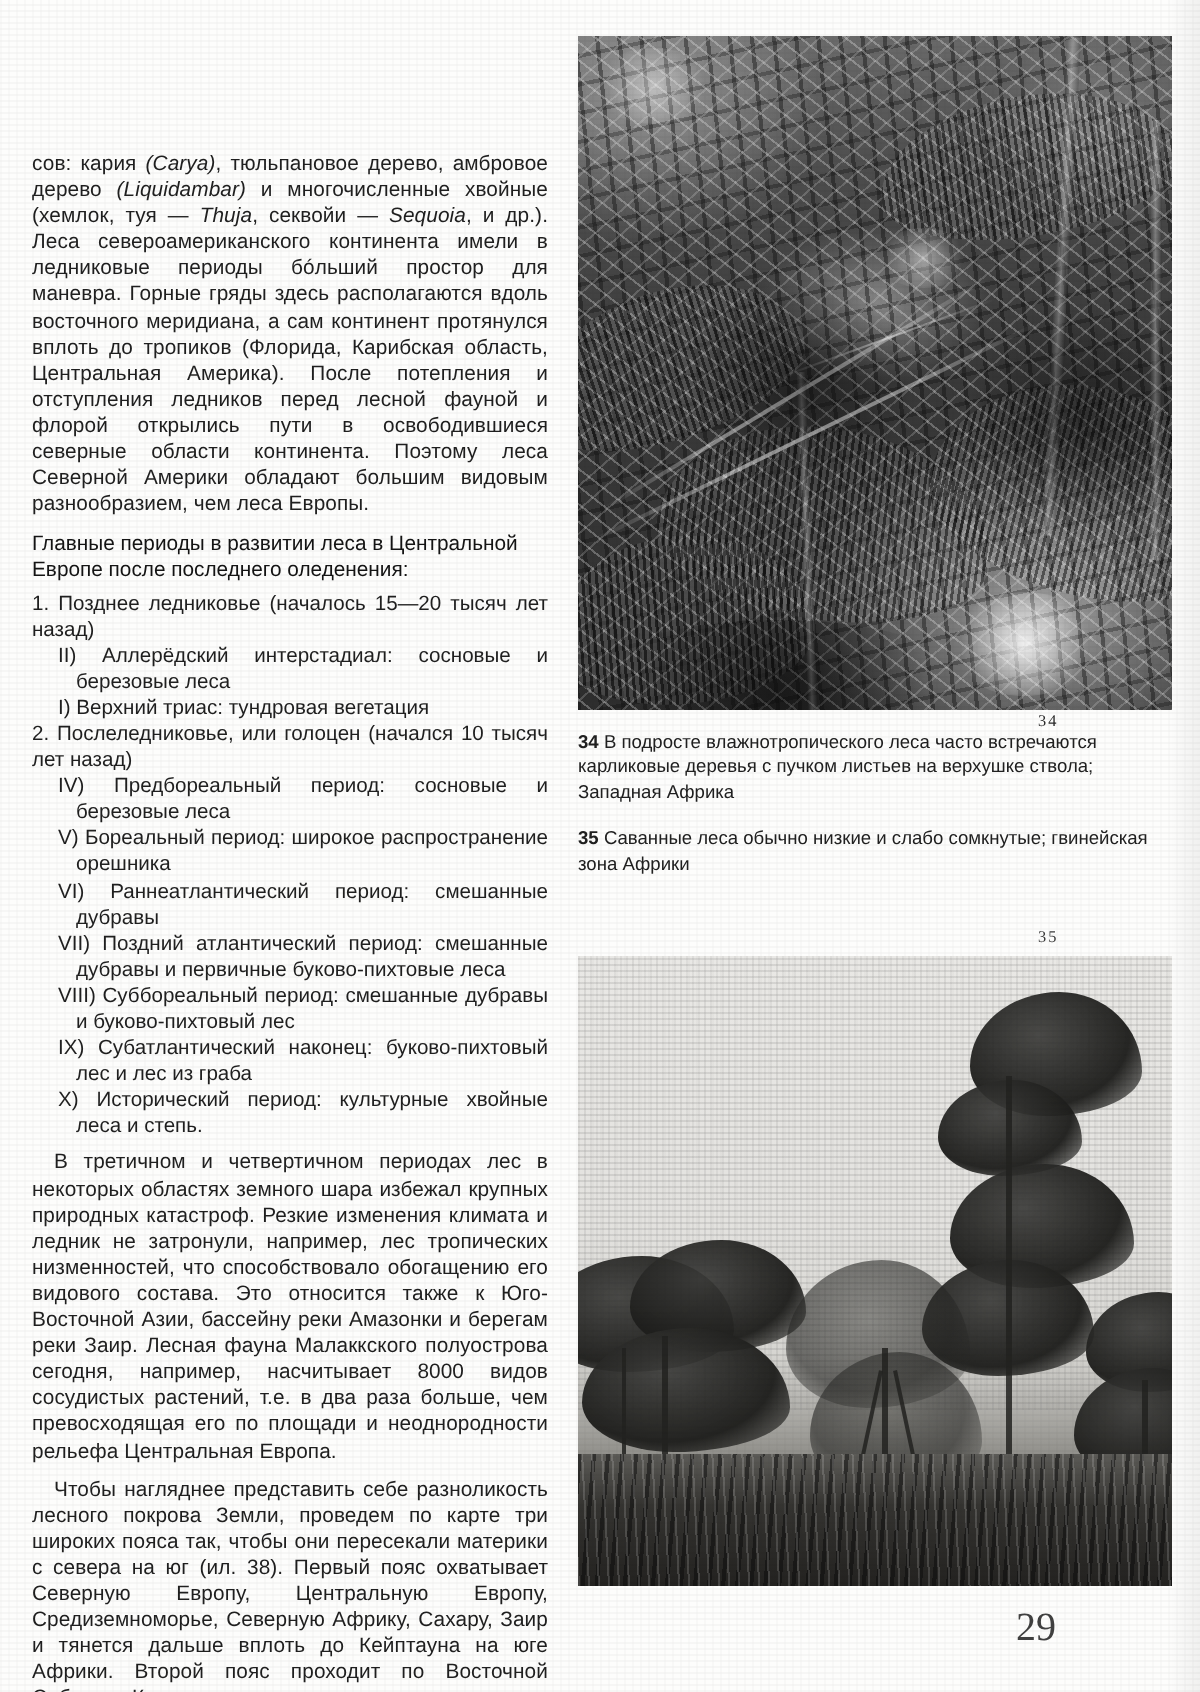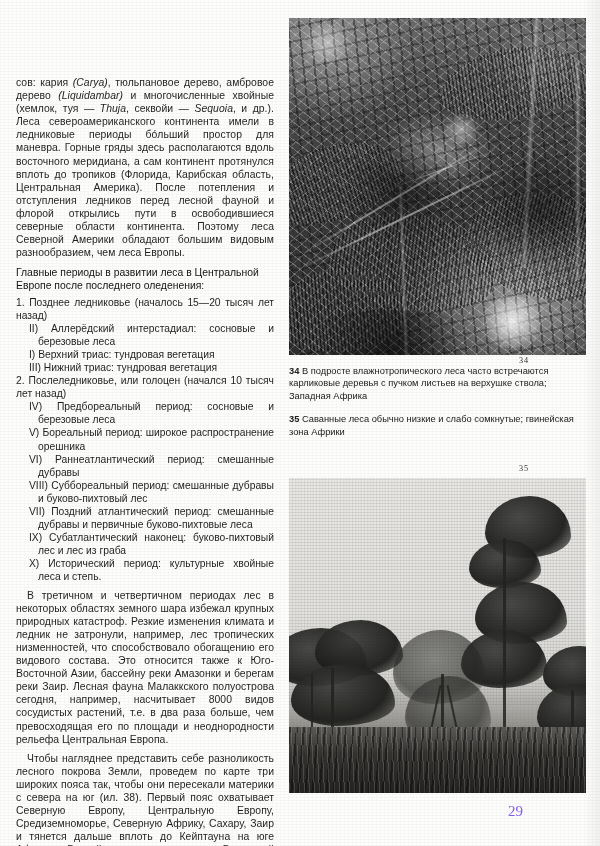--- a/index.html
+++ b/index.html
@@ -185,22 +185,22 @@
     color:#202020;
   }
   .caption + .caption{margin-top:11px;}
   .caption .num{font-weight:bold;}
 
   
   .folio{
     position:absolute;
     left:508px; top:803px;
     font-family:"Liberation Serif", serif;
-    font-size:15px;
-    color:#8b5cf6;
+    font-size:20px;
+    color:#404040;
   }
   
   .edge-shadow{
     position:absolute;top:0;right:0;width:16px;height:100%;
     background:linear-gradient(90deg,rgba(0,0,0,0),rgba(0,0,0,.05));
     pointer-events:none;
   }
 </style>
 </head>
 <body>
@@ -210,27 +210,26 @@
 <div class="text-col">
 
   <p class="para" id="para-1"><span>сов: кария </span><span class="it">(Carya)</span><span>, тюльпановое дерево, амбровое дерево </span><span class="it">(Liquidambar)</span><span> и многочисленные хвойные (хемлок, туя — </span><span class="it">Thuja</span><span>, секвойи — </span><span class="it">Sequoia</span><span>, и др.). Леса североамериканского континента имели в ледниковые периоды бóльший простор для маневра. Горные гряды здесь располагаются вдоль восточного меридиана, а сам континент протянулся вплоть до тропиков (Флорида, Карибская область, Центральная Америка). После потепления и отступления ледников перед лесной фауной и флорой открылись пути в освободившиеся северные области континента. Поэтому леса Северной Америки обладают большим видовым разнообразием, чем леса Европы.</span></p>
 
   <div class="section-head">Главные периоды в развитии леса в Центральной Европе после последнего оледенения:</div>
 
   <ul class="lst" id="period-list">
       <li class="lvl1">1. Позднее ледниковье (началось 15—20 тысяч лет назад)</li>
       <li class="lvl2">II) Аллерёдский интерстадиал: сосновые и березовые леса</li>
       <li class="lvl2">I) Верхний триас: тундровая вегетация</li>
-      <li class="lvl2">III) Нижний триас: тундровая вегетация</li>
       <li class="lvl1">2. Послеледниковье, или голоцен (начался 10 тысяч лет назад)</li>
       <li class="lvl2">IV) Предбореальный период: сосновые и березовые леса</li>
       <li class="lvl2">V) Бореальный период: широкое распространение орешника</li>
       <li class="lvl2">VI) Раннеатлантический период: смешанные дубравы</li>
+      <li class="lvl2">VII) Поздний атлантический период: смешанные дубравы и первичные буково-пихтовые леса</li>
       <li class="lvl2">VIII) Суббореальный период: смешанные дубравы и буково-пихтовый лес</li>
-      <li class="lvl2">VII) Поздний атлантический период: смешанные дубравы и первичные буково-пихтовые леса</li>
       <li class="lvl2">IX) Субатлантический наконец: буково-пихтовый лес и лес из граба</li>
       <li class="lvl2">X) Исторический период: культурные хвойные леса и степь.</li>
     </ul>
 
   <p class="para tail-para indent" id="para-tail-1">В третичном и четвертичном периодах лес в некоторых областях земного шара избежал крупных природных катастроф. Резкие изменения климата и ледник не затронули, например, лес тропических низменностей, что способствовало обогащению его видового состава. Это относится также к Юго-Восточной Азии, бассейну реки Амазонки и берегам реки Заир. Лесная фауна Малаккского полуострова сегодня, например, насчитывает 8000 видов сосудистых растений, т.е. в два раза больше, чем превосходящая его по площади и неоднородности рельефа Центральная Европа.</p>
 
   <p class="para indent" id="para-tail-2">Чтобы нагляднее представить себе разноликость лесного покрова Земли, проведем по карте три широких пояса так, чтобы они пересекали материки с севера на юг (ил. 38). Первый пояс охватывает Северную Европу, Центральную Европу, Средиземноморье, Северную Африку, Сахару, Заир и тянется дальше вплоть до Кейптауна на юге Африки. Второй пояс проходит по Восточной Сибири, Китаю, среднеазиатским высокогорным массивам, через Индию, Юго-Восточную Азию до Австралии. И, наконец, третий охватывает район от лесотундры в Северной Канаде, проходит по лесным областям востока и запада США, через Карибский район, Центральную Америку до южной оконечности Южной Америки.</p>
 </div>
 
 <div class="fig" id="fig-34">

